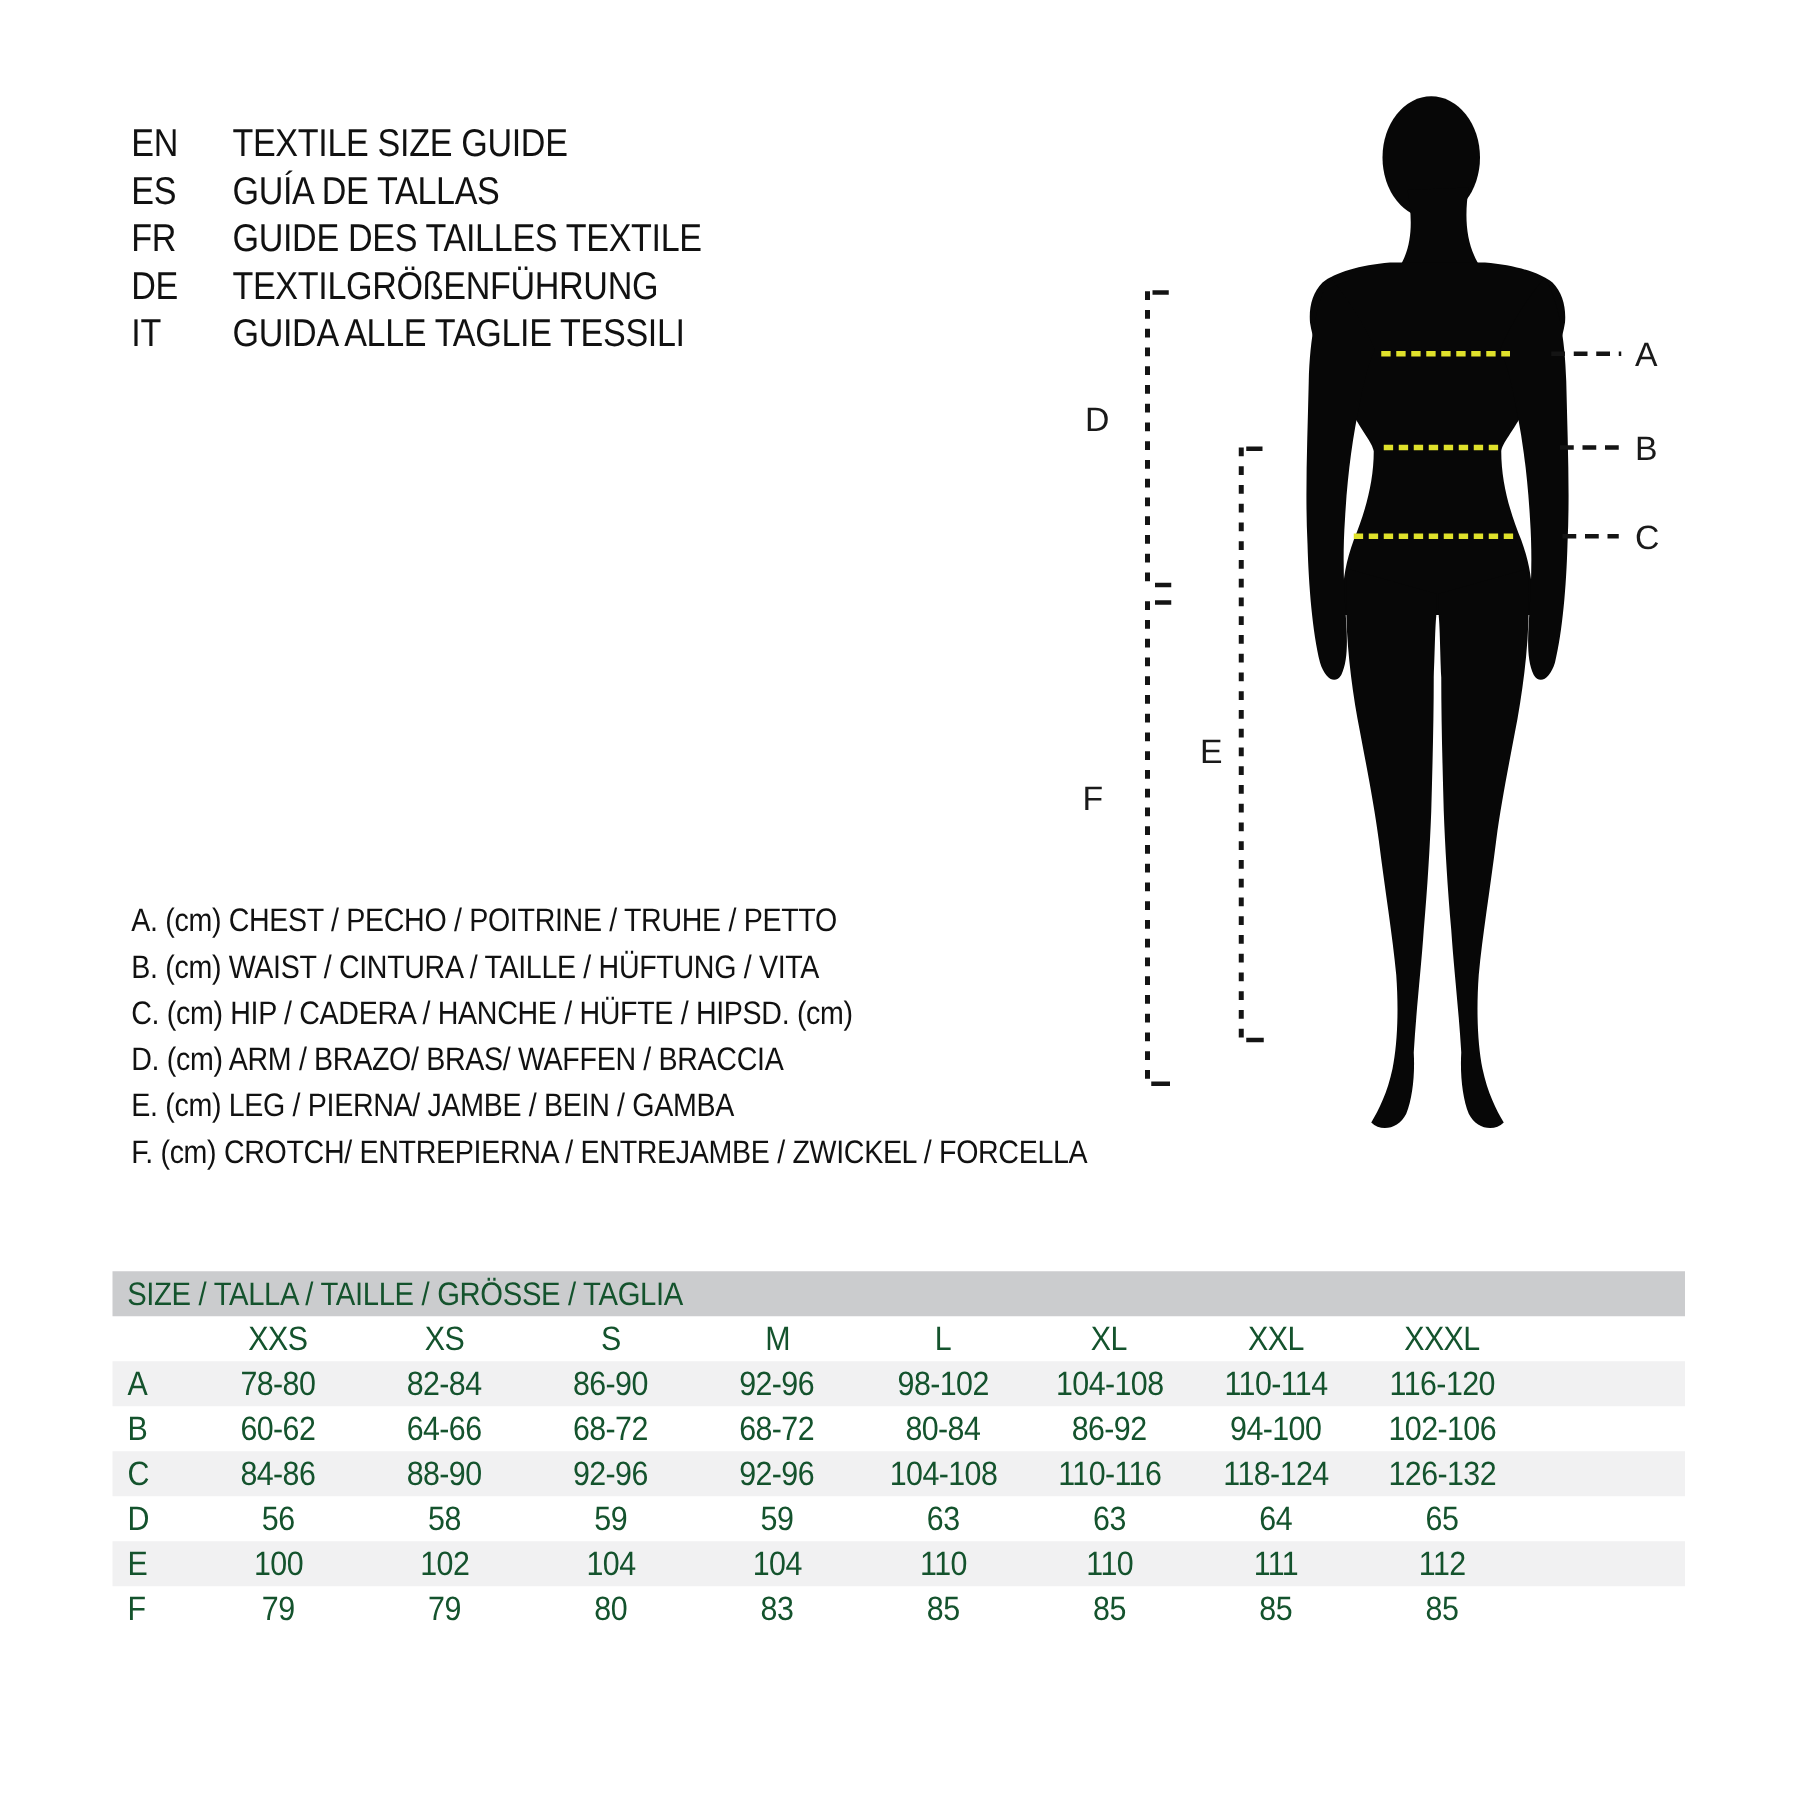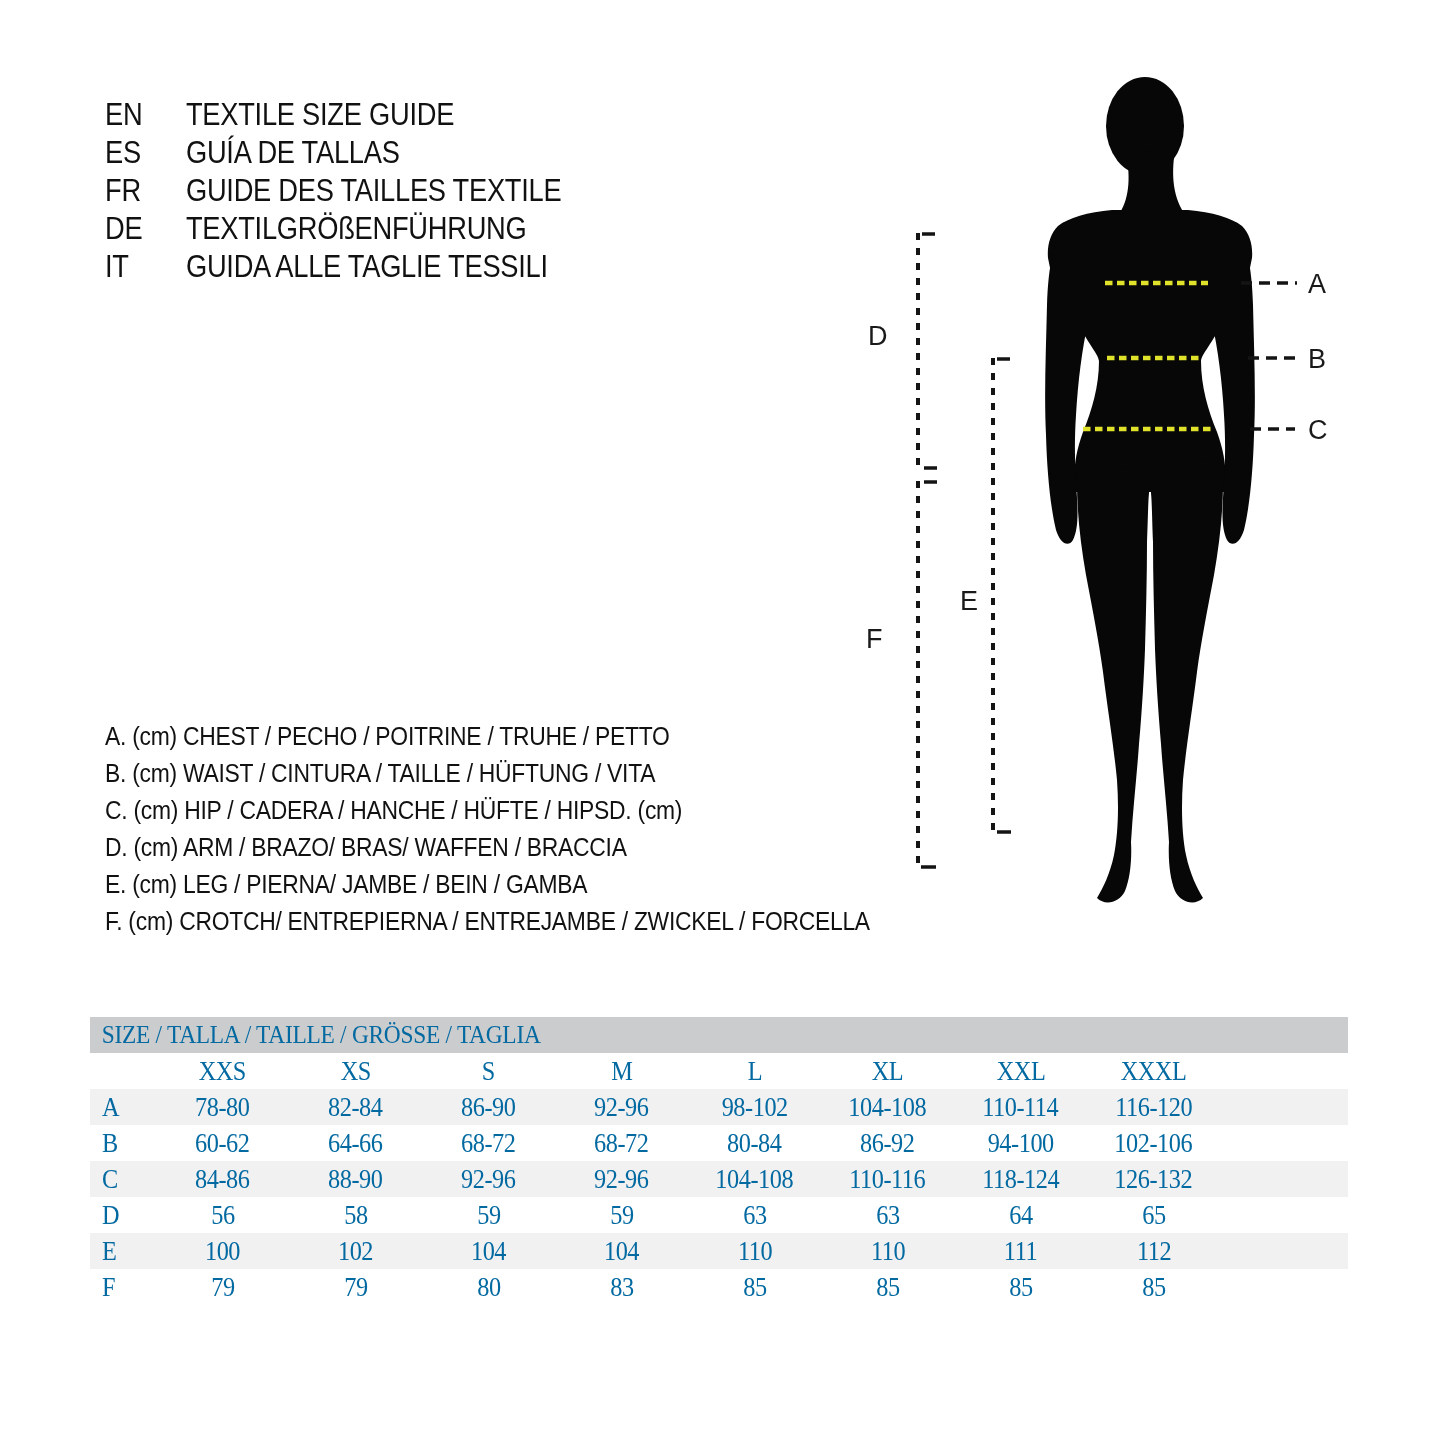--- a/index.html
+++ b/index.html
@@ -22,21 +22,21 @@
 
   
   .legend{position:absolute;left:105px;top:718px;color:#111111;}
   .legend-line{height:37px;display:flex;align-items:center;font-size:26px;letter-spacing:-0.3px;white-space:nowrap;}
 
   
   .section-title{position:absolute;left:105px;top:966px;height:37px;display:flex;align-items:center;
     font-size:28px;color:#111111;letter-spacing:-0.3px;white-space:nowrap;}
 
   
-  .size-table{position:absolute;left:90px;top:1017px;width:1258px;color:#0369a1;font-family:Liberation Serif, serif;}
+  .size-table{position:absolute;left:90px;top:1017px;width:1258px;color:#14532d;}
   .thead{height:36px;background:#cbccce;display:flex;align-items:center;}
   .thead .hd{font-size:26px;padding-left:13px;white-space:nowrap;letter-spacing:-0.3px;
     display:inline-block;transform:scaleX(0.9);transform-origin:0 50%;}
   .trow{height:36px;display:flex;align-items:stretch;}
   .trow.shaded{background:#f1f1f2;}
   .cell{width:133px;flex:0 0 133px;display:flex;align-items:center;justify-content:center;}
   .cell-label{width:66px;flex:0 0 66px;display:flex;align-items:center;padding-left:12px;box-sizing:border-box;}
   .cell-fill{flex:1 1 auto;}
   .cx{font-size:27px;letter-spacing:-0.5px;display:inline-block;transform:scaleX(0.9);transform-origin:50% 50%;white-space:nowrap;}
   .cl{font-size:27px;letter-spacing:-0.5px;display:inline-block;transform:scaleX(0.9);transform-origin:0 50%;}

